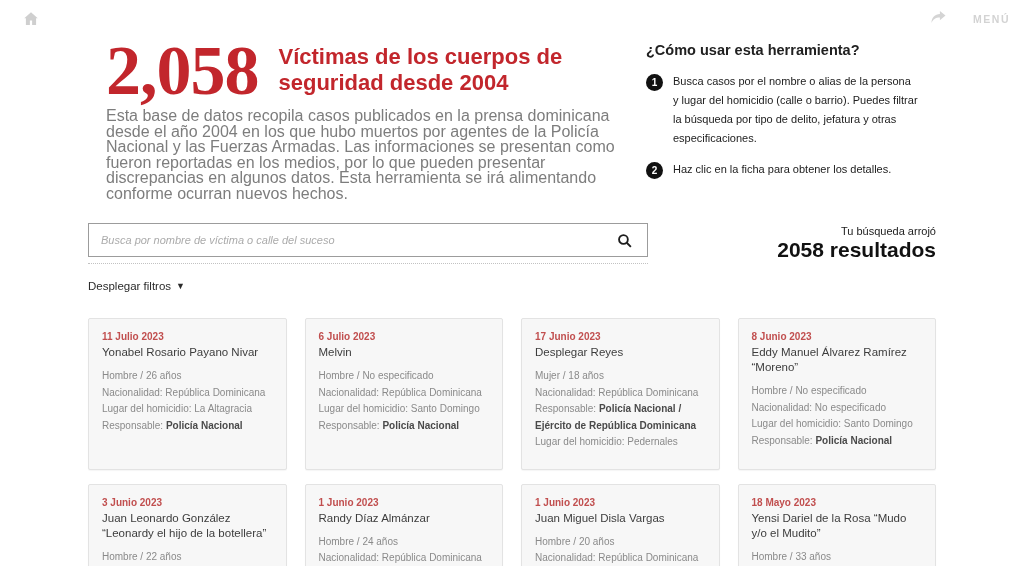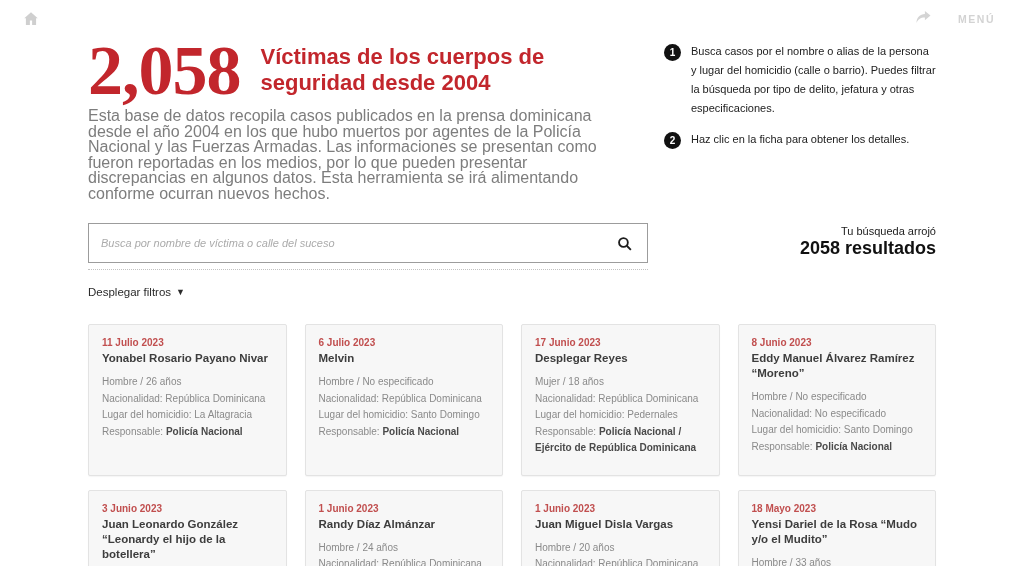--- a/index.html
+++ b/index.html
@@ -11,69 +11,69 @@
     --card-bg:#f7f7f7;
     --card-border:#e3e3e3;
   }
   *{margin:0;padding:0;box-sizing:border-box;}
   html,body{width:1024px;height:566px;overflow:hidden;background:#ffffff;
     font-family:"Liberation Sans","DejaVu Sans",sans-serif;}
 
   
   .topbar{position:relative;height:34px;}
   .home-btn{position:absolute;left:22px;top:10px;cursor:pointer;}
-  .top-right{position:absolute;right:29px;top:10px;display:flex;align-items:center;gap:26px;}
+  .top-right{position:absolute;right:14px;top:10px;display:flex;align-items:center;gap:26px;}
   .share-btn{cursor:pointer;}
   .menu-label{color:var(--muted-icon);font-size:10.5px;font-weight:bold;letter-spacing:1.5px;cursor:pointer;}
 
   
   .container{padding:0 88px;}
 
   
-  .hero{display:flex;justify-content:space-between;margin-top:4px;}
+  .hero{display:flex;justify-content:center;margin-top:4px;}
   .hero-left{width:540px;}
   .hero-head{display:flex;gap:20px;align-items:flex-start;}
   .big-count{font-family:"Liberation Serif","DejaVu Serif",serif;font-weight:bold;
     color:var(--accent-red);font-size:70px;line-height:66px;letter-spacing:-1px;}
   .hero-title{font-family:Liberation Sans, sans-serif;font-weight:bold;
     color:var(--accent-red);font-size:22px;line-height:26px;max-width:300px;padding-top:6px;}
   .hero-desc{margin-top:4px;color:var(--text-gray);font-size:16px;line-height:15.5px;max-width:535px;}
 
   
   .howto{width:272px;padding-top:4px;}
   .howto-title{font-size:14.5px;font-weight:bold;color:var(--text-dark);margin-bottom:14px;}
   .step{display:flex;gap:10px;margin-bottom:12px;}
   .step-num{flex:0 0 auto;width:17px;height:17px;border-radius:50%;background:#111;color:#fff;
     font-size:10px;font-weight:bold;display:flex;align-items:center;justify-content:center;margin-top:2px;}
   .step-text{font-size:11px;line-height:19px;color:var(--text-dark);}
 
   
   .search-row{display:flex;align-items:flex-start;margin-top:22px;}
   .search-wrap{width:560px;}
-  .search-box{display:flex;align-items:center;border:1px solid #9c9c9c;background:#fff;height:40px;padding:0 12px;}
+  .search-box{display:flex;align-items:center;border:1px solid #9c9c9c;background:#fff;height:34px;padding:0 12px;}
   .search-input{flex:1;border:none;outline:none;font-size:11px;font-style:italic;color:#555;background:transparent;
     font-family:"Liberation Sans","DejaVu Sans",sans-serif;}
   .search-input::placeholder{color:#ababab;font-style:italic;}
   .search-btn{background:none;border:none;cursor:pointer;display:flex;align-items:center;padding:2px;}
   .dotted-rule{border-bottom:1px dotted #c2c2c2;margin-top:6px;}
   .results{margin-left:auto;text-align:right;padding-top:2px;}
   .results-prefix{font-size:11px;color:var(--text-dark);}
-  .results-count{font-size:18px;font-weight:bold;color:#111;margin-top:1px;}
+  .results-count{font-size:21px;font-weight:bold;color:#111;margin-top:1px;}
 
   
   .filters-toggle{margin-top:16px;font-size:11.5px;font-weight:normal;color:#2b2b2b;cursor:pointer;
     display:inline-flex;align-items:center;gap:5px;}
   .chevron{font-size:9px;color:#2b2b2b;}
 
   
   .cards{margin-top:24px;display:grid;grid-template-columns:repeat(4,1fr);gap:14px 18px;}
   .card{background:var(--card-bg);border:1px solid var(--card-border);border-radius:2px;
     padding:12px 13px 18px 13px;min-height:118px;cursor:pointer;box-shadow:0 1px 1px rgba(0,0,0,0.04);}
   .card-date{color:var(--date-red);font-size:10px;font-weight:bold;}
-  .card-name{color:#3d3d3d;font-size:11.5px;font-weight:bold;line-height:15px;margin-top:3px;margin-bottom:8px;}
+  .card-name{color:#3d3d3d;font-size:11.5px;font-weight:normal;line-height:15px;margin-top:3px;margin-bottom:8px;}
   .card-line{color:#8a8a8a;font-size:10px;line-height:16.5px;}
   .card-line b{color:#4a4a4a;}
 </style>
 </head>
 <body>
 
 <div class="topbar">
   <span class="home-btn">
     <svg width="18" height="18" viewBox="0 0 24 24">
         <path fill="#cfcfcf" d="M12 3 3 11h2.2v9h5.3v-6h3v6h5.3v-9H21z"></path>
@@ -94,20 +94,21 @@
   <div class="hero">
     <div class="hero-left">
       <div class="hero-head">
         <div class="big-count">2,058</div>
         <div class="hero-title">Víctimas de los cuerpos de seguridad desde 2004</div>
       </div>
       <p class="hero-desc">Esta base de datos recopila casos publicados en la prensa dominicana desde el año 2004 en los que hubo muertos por agentes de la Policía Nacional y las Fuerzas Armadas. Las informaciones se presentan como fueron reportadas en los medios, por lo que pueden presentar discrepancias en algunos datos. Esta herramienta se irá alimentando conforme ocurran nuevos hechos.</p>
     </div>
 
     <div class="howto">
+      <div class="howto-title">¿Cómo usar esta herramienta?</div>
       <div class="step">
         <span class="step-num">1</span>
         <span class="step-text">Busca casos por el nombre o alias de la persona y lugar del homicidio (calle o barrio). Puedes filtrar la búsqueda por tipo de delito, jefatura y otras especificaciones.</span>
       </div>
       <div class="step">
         <span class="step-num">2</span>
         <span class="step-text">Haz clic en la ficha para obtener los detalles.</span>
       </div>
     </div>
   </div>
@@ -156,22 +157,22 @@
       <div class="card-line">Nacionalidad: República Dominicana</div>
       <div class="card-line">Lugar del homicidio: Santo Domingo</div>
       <div class="card-line"><span>Responsable: </span><b>Policía Nacional</b></div>
     </div>
 
     <div class="card">
       <div class="card-date">17 Junio 2023</div>
       <div class="card-name">Desplegar Reyes</div>
       <div class="card-line">Mujer / 18 años</div>
       <div class="card-line">Nacionalidad: República Dominicana</div>
+      <div class="card-line"><span>Responsable: </span><b>Policía Nacional / Ejército de República Dominicana</b></div>
       <div class="card-line">Lugar del homicidio: Pedernales</div>
-      <div class="card-line"><span>Responsable: </span><b>Policía Nacional / Ejército de República Dominicana</b></div>
     </div>
 
     <div class="card">
       <div class="card-date">8 Junio 2023</div>
       <div class="card-name">Eddy Manuel Álvarez Ramírez “Moreno”</div>
       <div class="card-line">Hombre / No especificado</div>
       <div class="card-line">Nacionalidad: No especificado</div>
       <div class="card-line">Lugar del homicidio: Santo Domingo</div>
       <div class="card-line"><span>Responsable: </span><b>Policía Nacional</b></div>
     </div>

